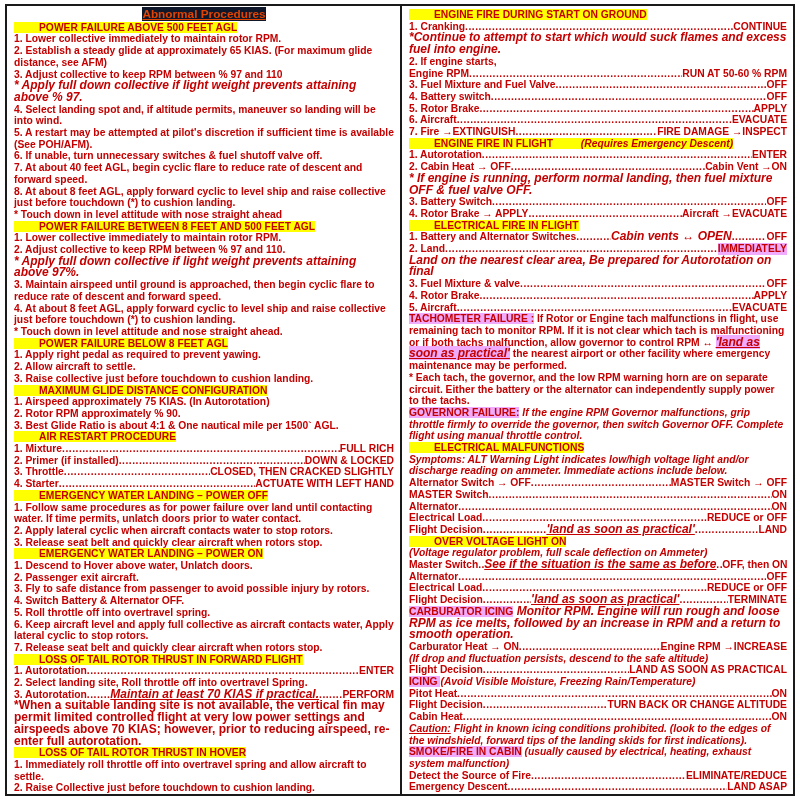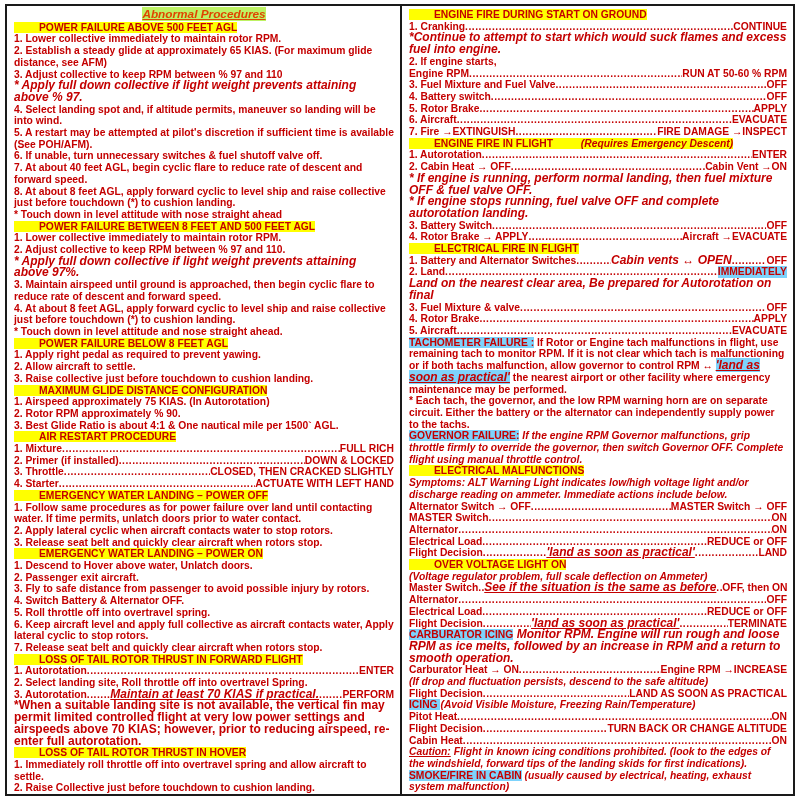--- a/index.html
+++ b/index.html
@@ -8,30 +8,30 @@
   .page {
     position:absolute; left:5px; top:4px; width:790px; height:792px;
     border:2px solid #1a1a1a; background:#fff; display:flex; overflow:hidden;
   }
   .col {
     width:50%; padding:3px 6px 2px 7px; color:#c40000; font-weight:bold;
     font-size:10.3px; line-height:11.7px; overflow:hidden;
   }
   .col + .col { border-left:2px solid #1a1a1a; }
   .doc-title { text-align:center; font-size:11.8px; margin-bottom:1px; }
-  .doc-title span { background:#bef264; color:#e04400; font-style:italic; text-decoration:underline;margin-top:35px; }
+  .doc-title span { background:#0f172a; color:#e04400; text-decoration:underline;margin-top:35px; }
   .sec-header > span { background:#ffff00;padding-left:25px; }
   .line { }
   .dotline { display:flex; align-items:flex-end; white-space:nowrap; overflow:hidden; }
   .dotline > span { flex:0 0 auto; }
   .dotline > .dots { flex:1 1 auto; min-width:6px; overflow:hidden; letter-spacing:0.5px; }
   .i  { font-style:italic; }
   .u  { text-decoration:underline; }
   .sm { font-size:12px; }
-  .hl { background:#7dd3fc; }
+  .hl { background:#f0abfc; }
 </style>
 </head>
 <body>
 
 <div class="page">
   <div class="col">
     <div class="doc-title"><span>Abnormal Procedures</span></div>
   <div class="section">
         <div class="sec-header"><span>POWER FAILURE ABOVE 500 FEET AGL</span></div>
         <div class="line"><span>1. Lower collective immediately to maintain rotor RPM.</span></div>
@@ -175,21 +175,20 @@
           <span>1. Autorotation</span>
           <span class="dots">........................................................................................................................................................................................................</span>
           <span>ENTER</span>
         </div>
         <div class="line dotline">
           <span>2. Cabin Heat → OFF</span>
           <span class="dots">........................................................................................................................................................................................................</span>
           <span>Cabin Vent →ON</span>
         </div>
         <div class="line"><span class="i sm">* If engine is running, perform normal landing, then fuel mixture OFF &amp; fuel valve OFF.</span></div>
-        <div class="line"><span class="i sm">* If engine stops running, fuel valve OFF and complete autorotation landing.</span></div>
         <div class="line dotline">
           <span>3. Battery Switch</span>
           <span class="dots">........................................................................................................................................................................................................</span>
           <span>OFF</span>
         </div>
         <div class="line dotline">
           <span>4. Rotor Brake → APPLY</span>
           <span class="dots">........................................................................................................................................................................................................</span>
           <span>Aircraft →EVACUATE</span>
         </div>

